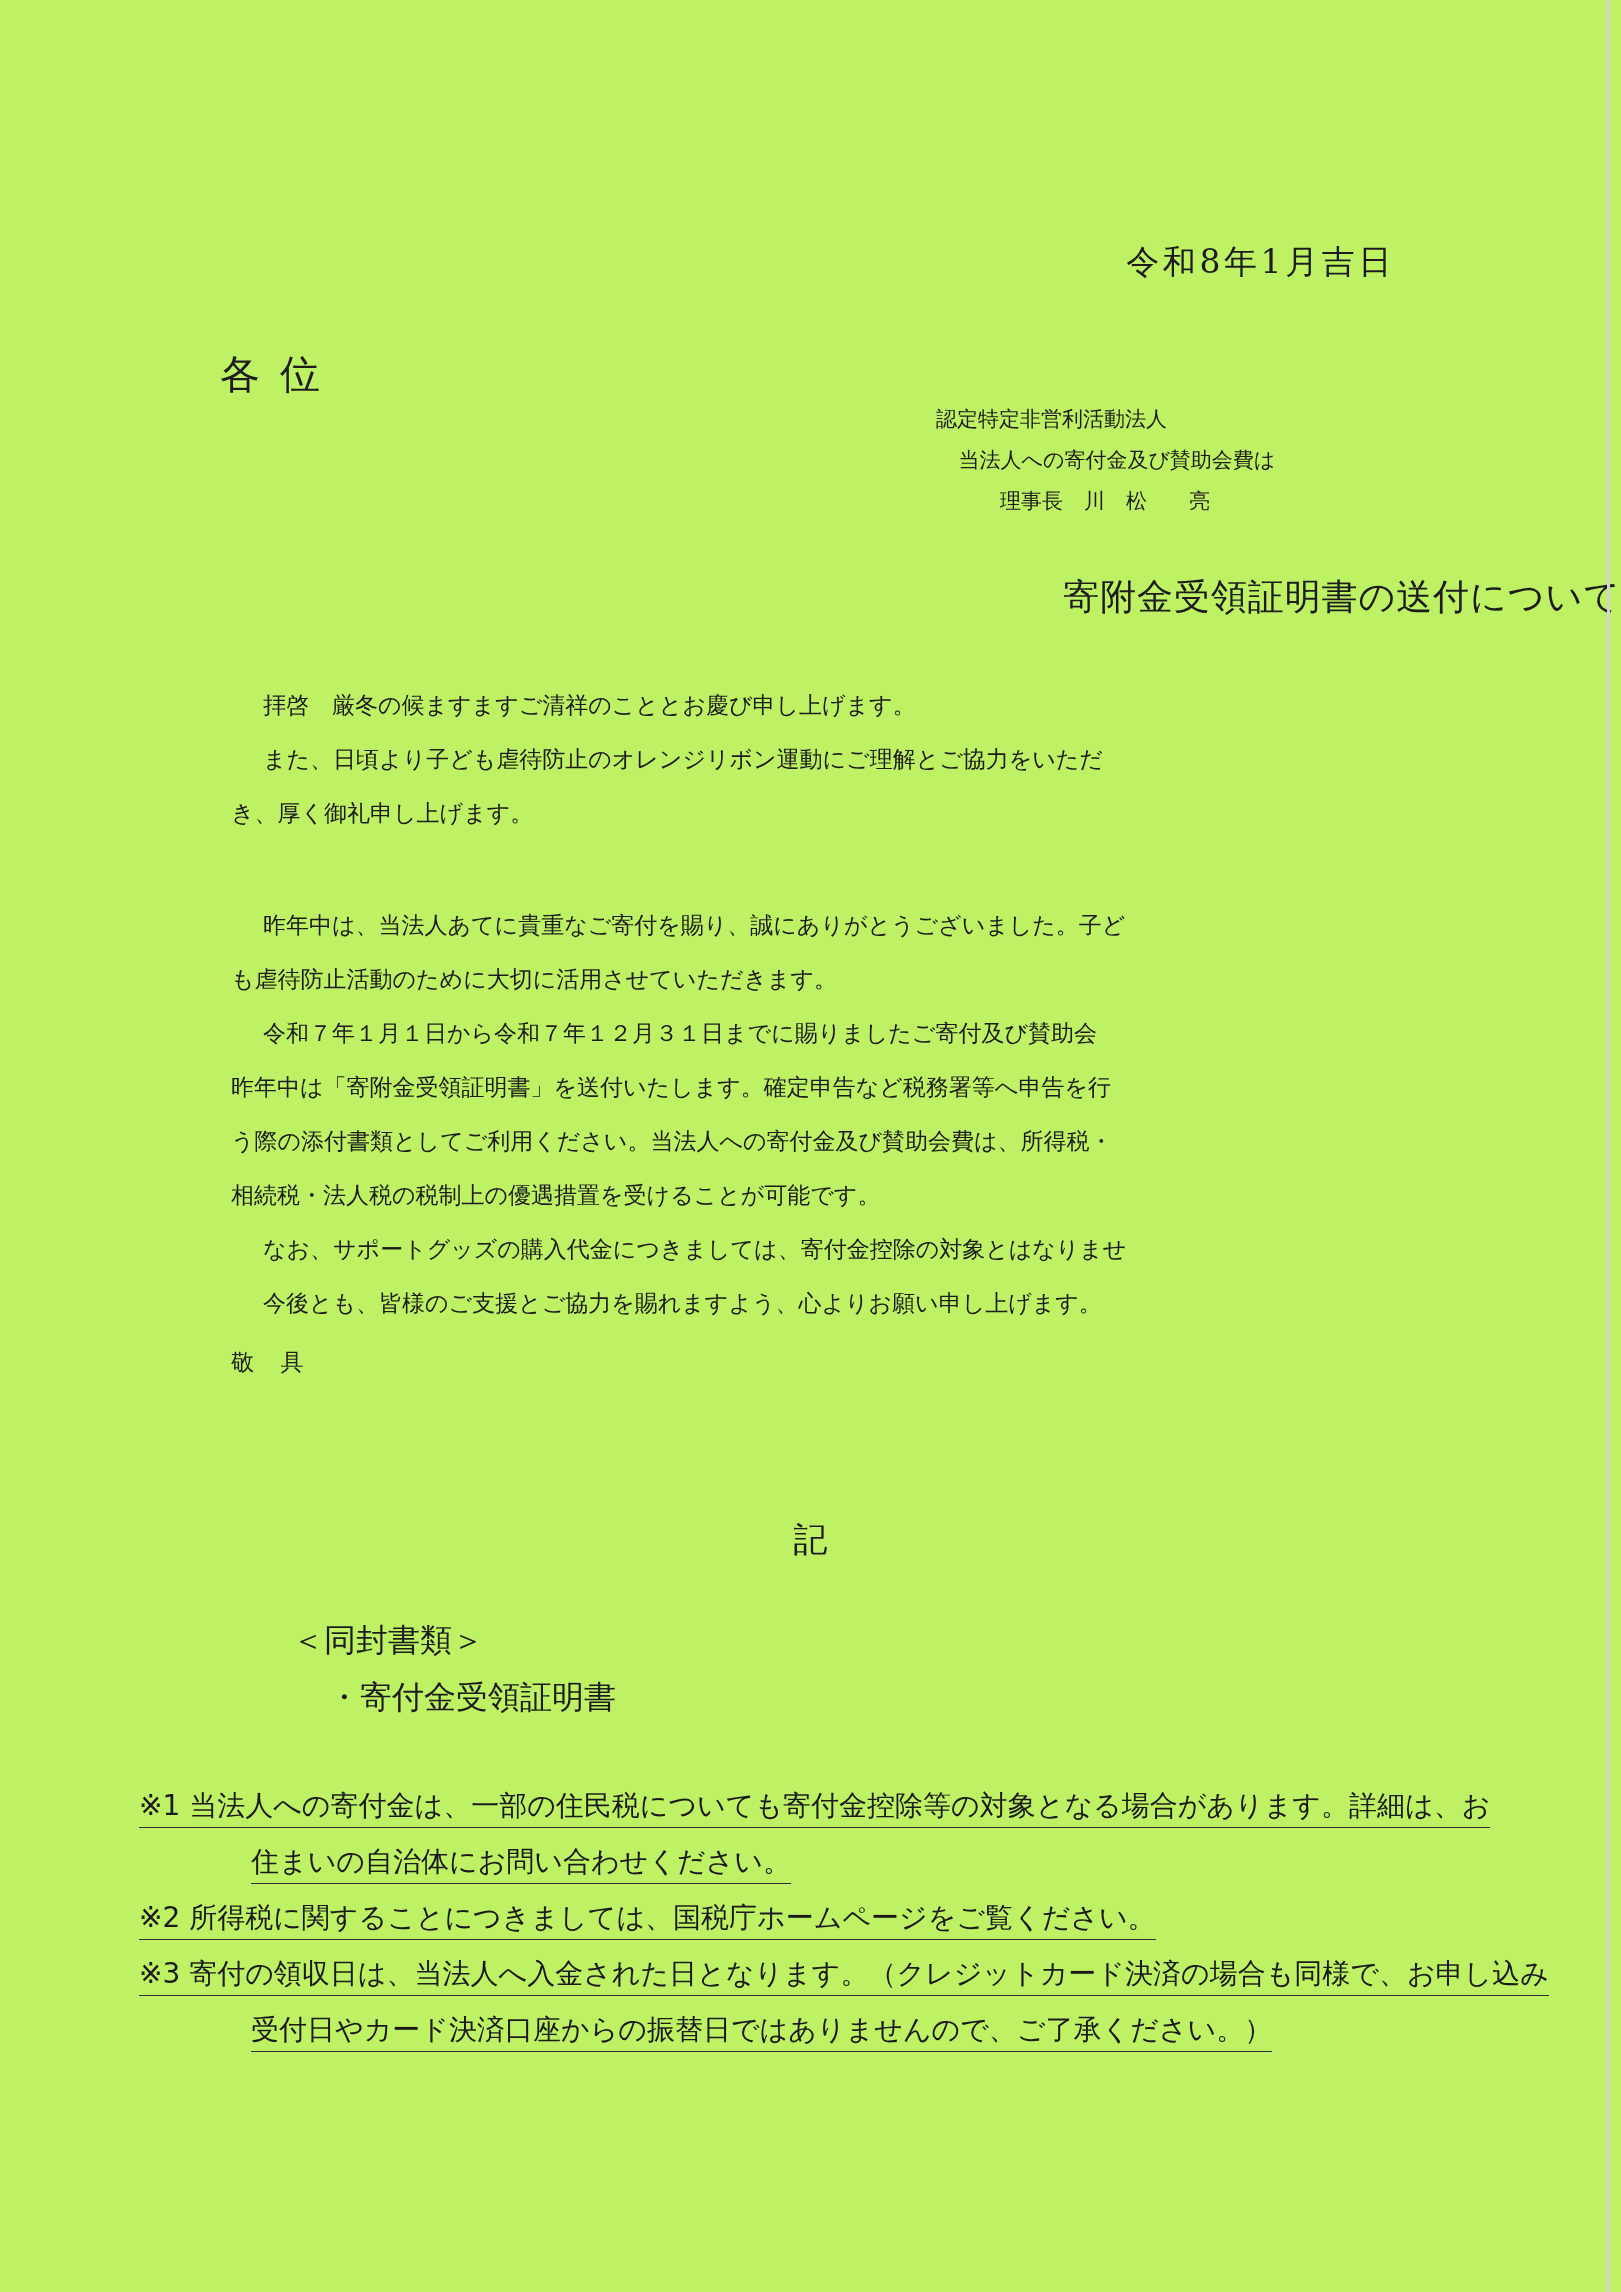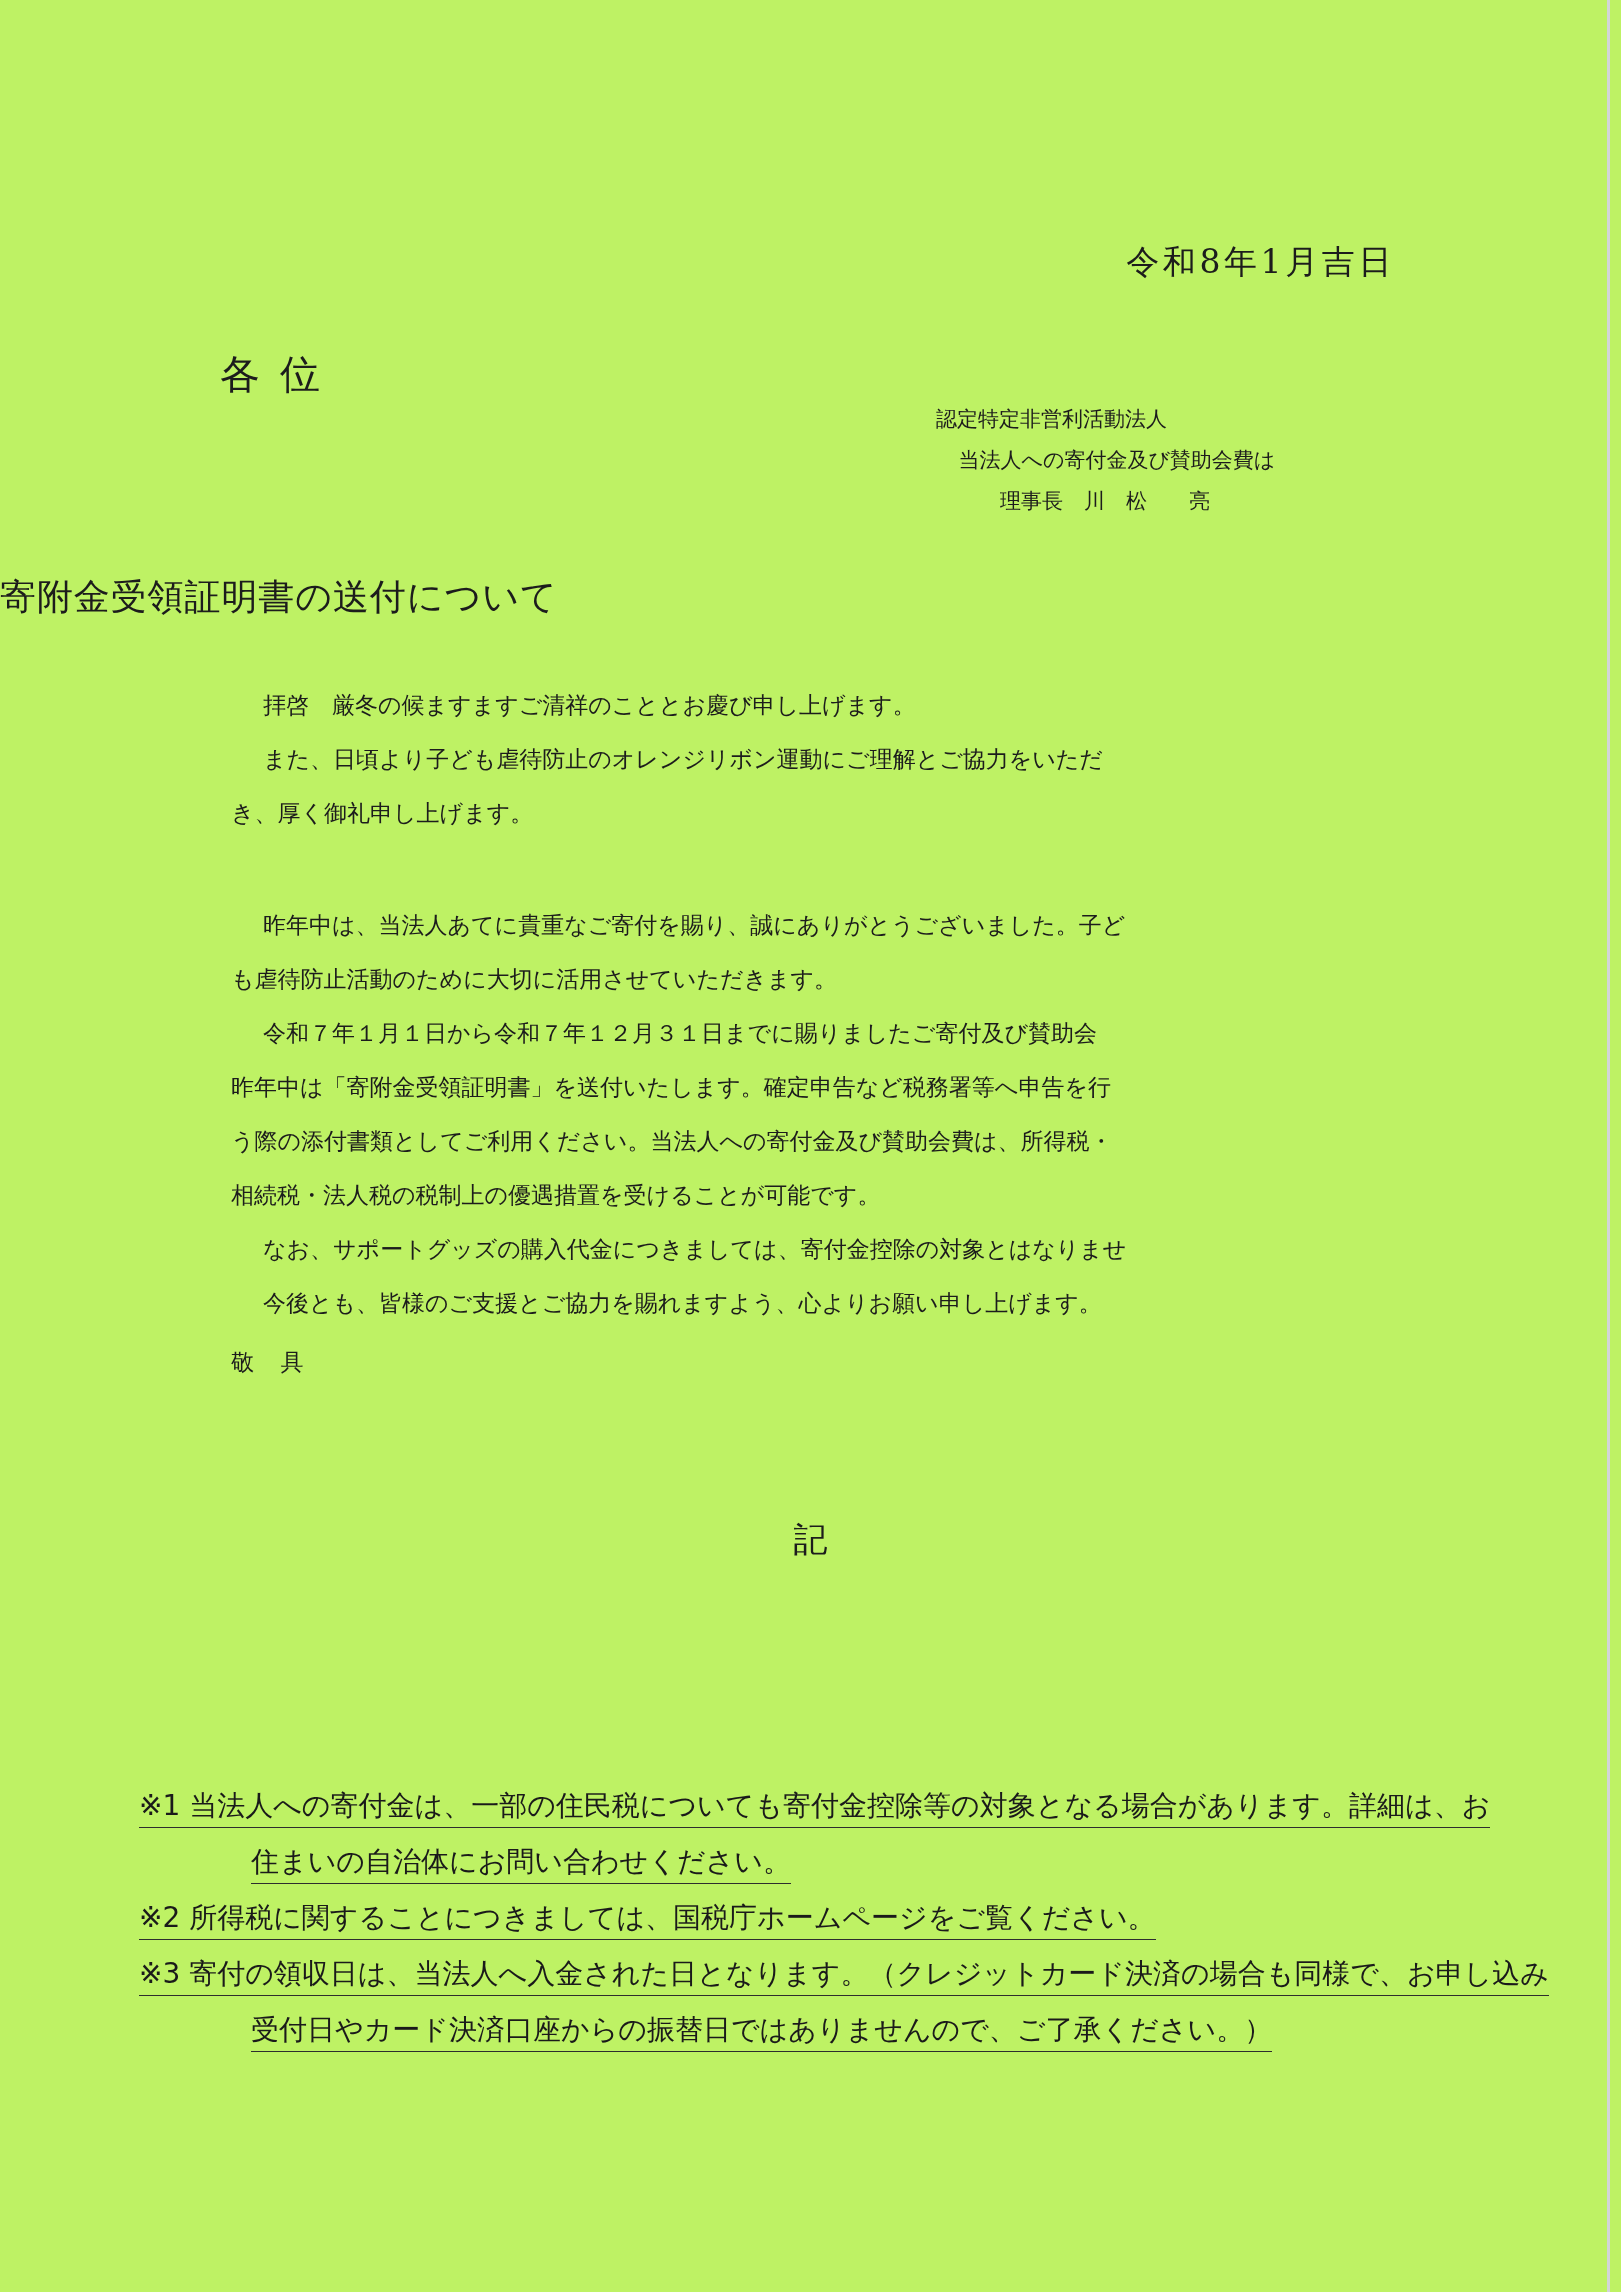--- a/index.html
+++ b/index.html
@@ -37,21 +37,21 @@
     line-height: 41px;
     white-space: nowrap;
   }
   .sender .s2 { margin-left: 22.4px; }
   .sender .s3 { margin-left: 64px; }
   .title {
     position: absolute;
     top: 570px;
     left: 0;
     width: 100%;
-    text-align: left;
+    text-align: right;
     font-size: 36px;
     line-height: 54px;
     letter-spacing: 0.9px;
   }
   .body {
     position: absolute;
     top: 678px;
     left: 231px;
     width: 1191px;
     font-size: 23px;
@@ -137,20 +137,24 @@
     <div class="line">昨年中は「寄附金受領証明書」を送付いたします。確定申告など税務署等へ申告を行</div>
     <div class="line">う際の添付書類としてご利用ください。当法人への寄付金及び賛助会費は、所得税・</div>
     <div class="line">相続税・法人税の税制上の優遇措置を受けることが可能です。</div>
     <div class="line indent">なお、サポートグッズの購入代金につきましては、寄付金控除の対象とはなりませ</div>
     <div class="line indent">今後とも、皆様のご支援とご協力を賜れますよう、心よりお願い申し上げます。</div>
     <div class="line closing">敬　具</div>
   </div>
 
   <div class="record-mark">記</div>
 
+  <div class="enclosure">
+    <div class="enc-heading">＜同封書類＞</div>
+    <div class="enc-item">・寄付金受領証明書</div>
+  </div>
 
   <div class="notes">
     <div class="nline"><span class="u">※1 当法人への寄付金は、一部の住民税についても寄付金控除等の対象となる場合があります。詳細は、お</span></div>
     <div class="nline cont"><span class="u">住まいの自治体にお問い合わせください。</span></div>
     <div class="nline"><span class="u">※2 所得税に関することにつきましては、国税庁ホームページをご覧ください。</span></div>
     <div class="nline"><span class="u">※3 寄付の領収日は、当法人へ入金された日となります。（クレジットカード決済の場合も同様で、お申し込み</span></div>
     <div class="nline cont"><span class="u">受付日やカード決済口座からの振替日ではありませんので、ご了承ください。）</span></div>
   </div>
 
   <div class="scan-edge"></div>

